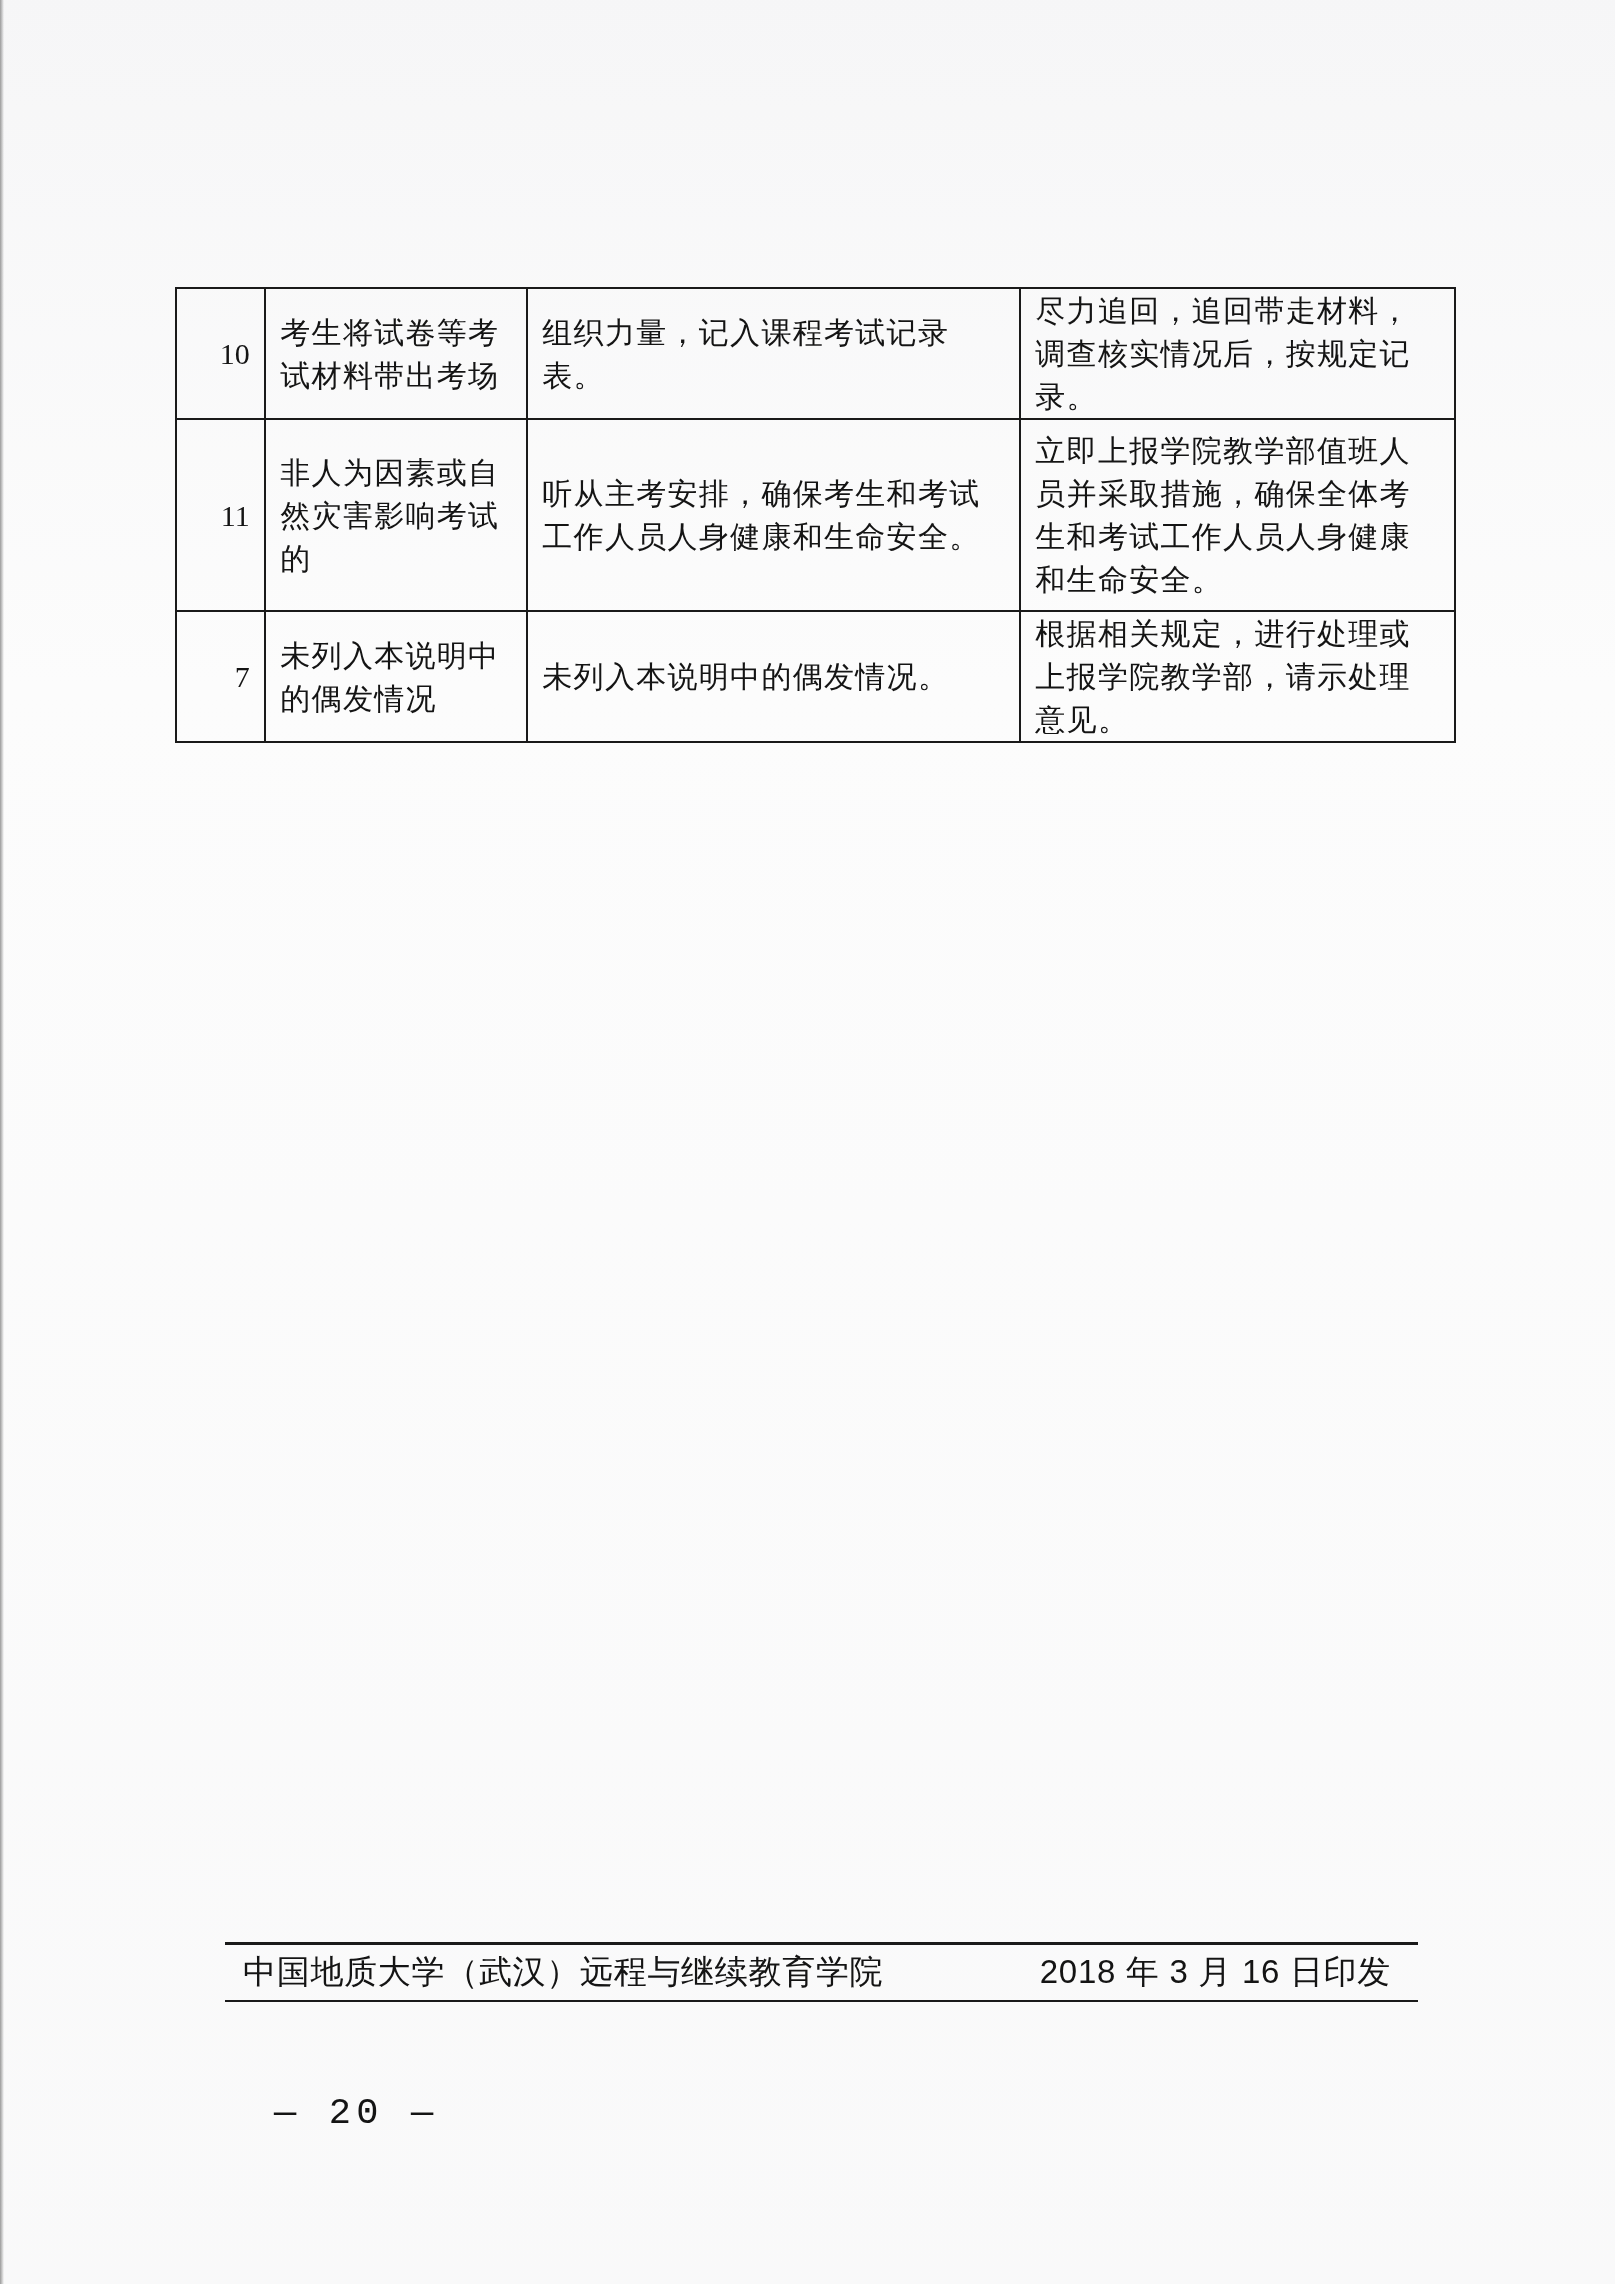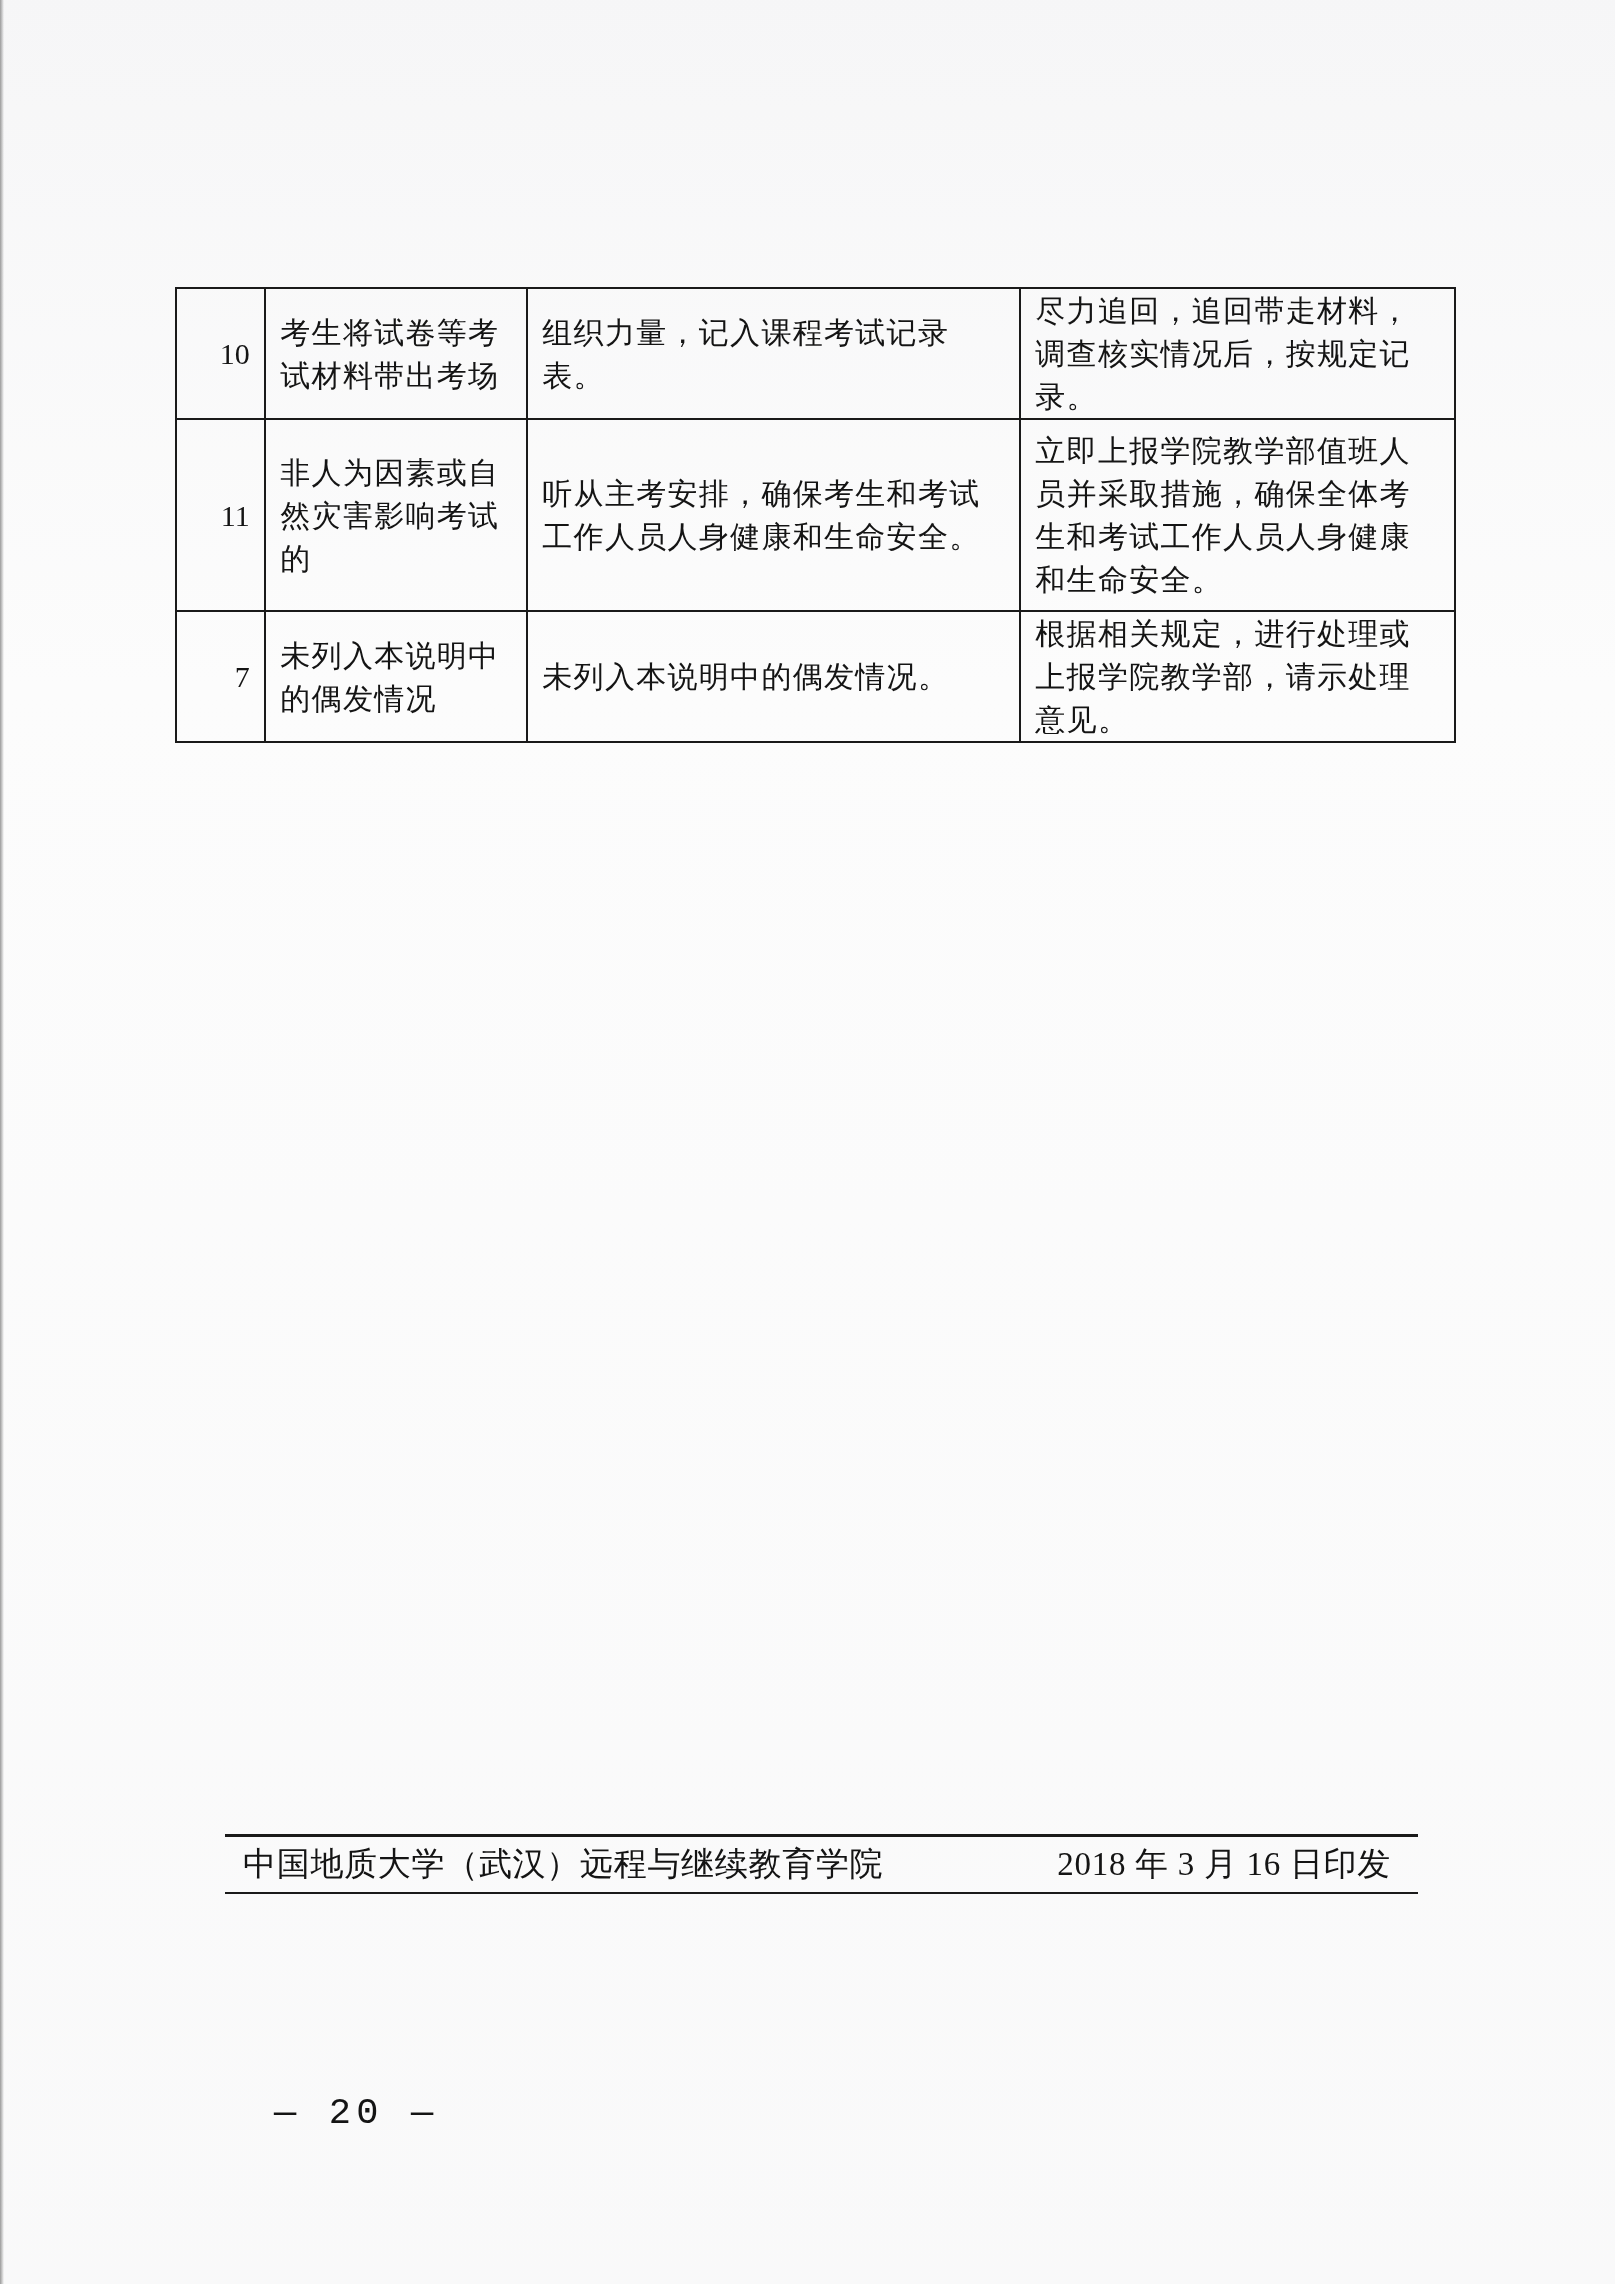--- a/index.html
+++ b/index.html
@@ -65,39 +65,39 @@
       letter-spacing: 1.3px;
     }
     tr.row-10 { height: 108px; }
     tr.row-11 { height: 192px; }
     tr.row-12 { height: 115px; }
 
     
     .footer {
       position: absolute;
       left: 225px;
-      top: 1834px;
+      top: 1942px;
       width: 1193px;
     }
     .footer .rule {
       height: 2.6px;
       background: #1a1a1a;
     }
     .footer .rule.top { margin-bottom: 9px; }
     .footer .rule.bottom { margin-top: 9px; }
     .footer .row {
       display: flex;
       justify-content: space-between;
       align-items: center;
       height: 37px;
       font-size: 33px;
       letter-spacing: 0.7px;
     }
     .footer .org { padding-left: 18px; }
-    .footer .date { padding-right: 27px; font-family: Liberation Serif, serif; }
+    .footer .date { padding-right: 27px; font-family: Liberation Sans, sans-serif; }
 
     .page-number {
       position: absolute;
       left: 274px;
       top: 2092px;
       font-family: Liberation Mono, monospace;
       font-size: 37px;
       letter-spacing: 5.2px;
     }
   </style>

